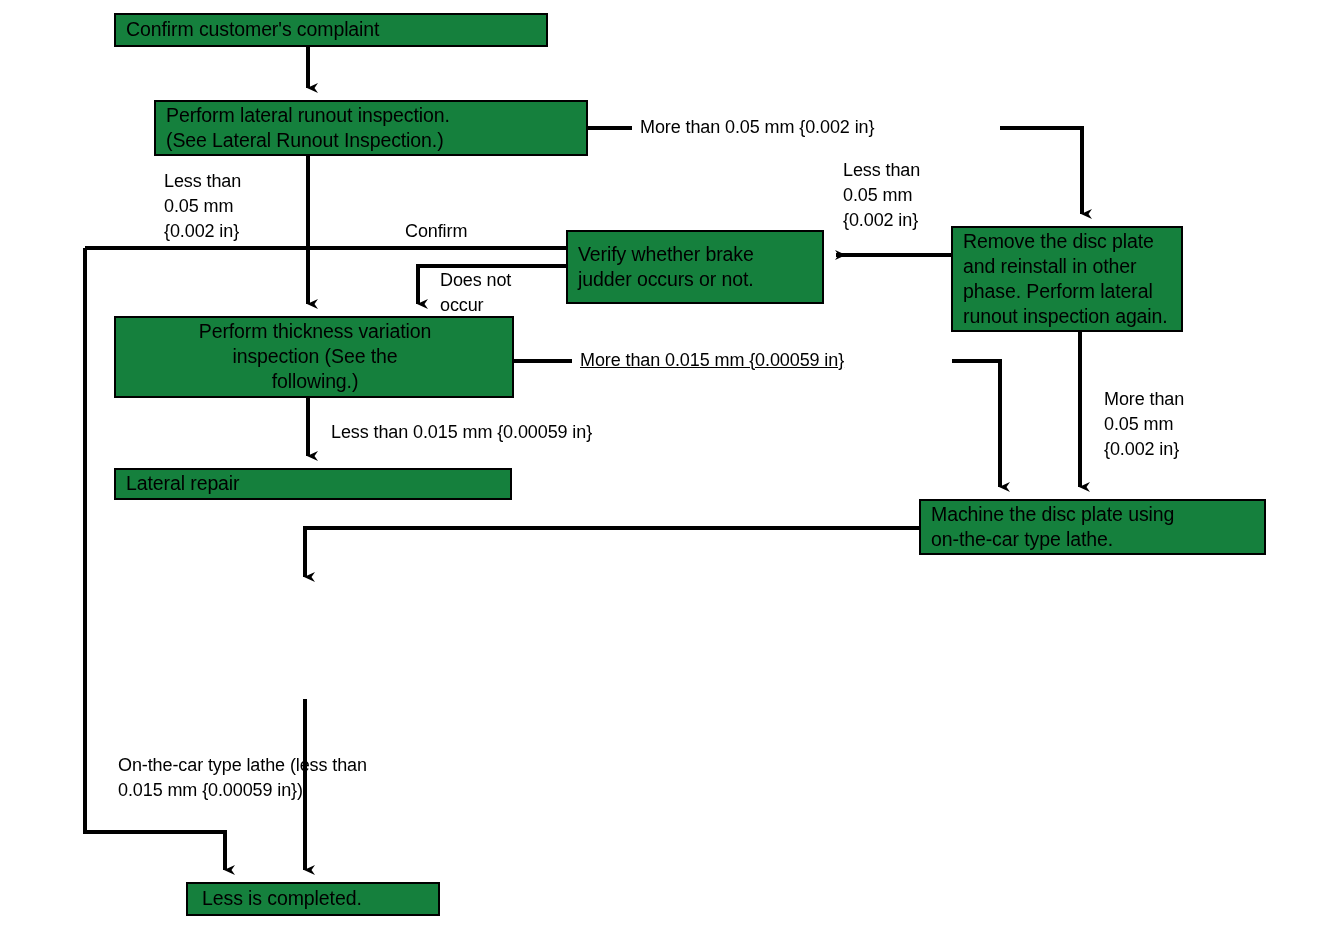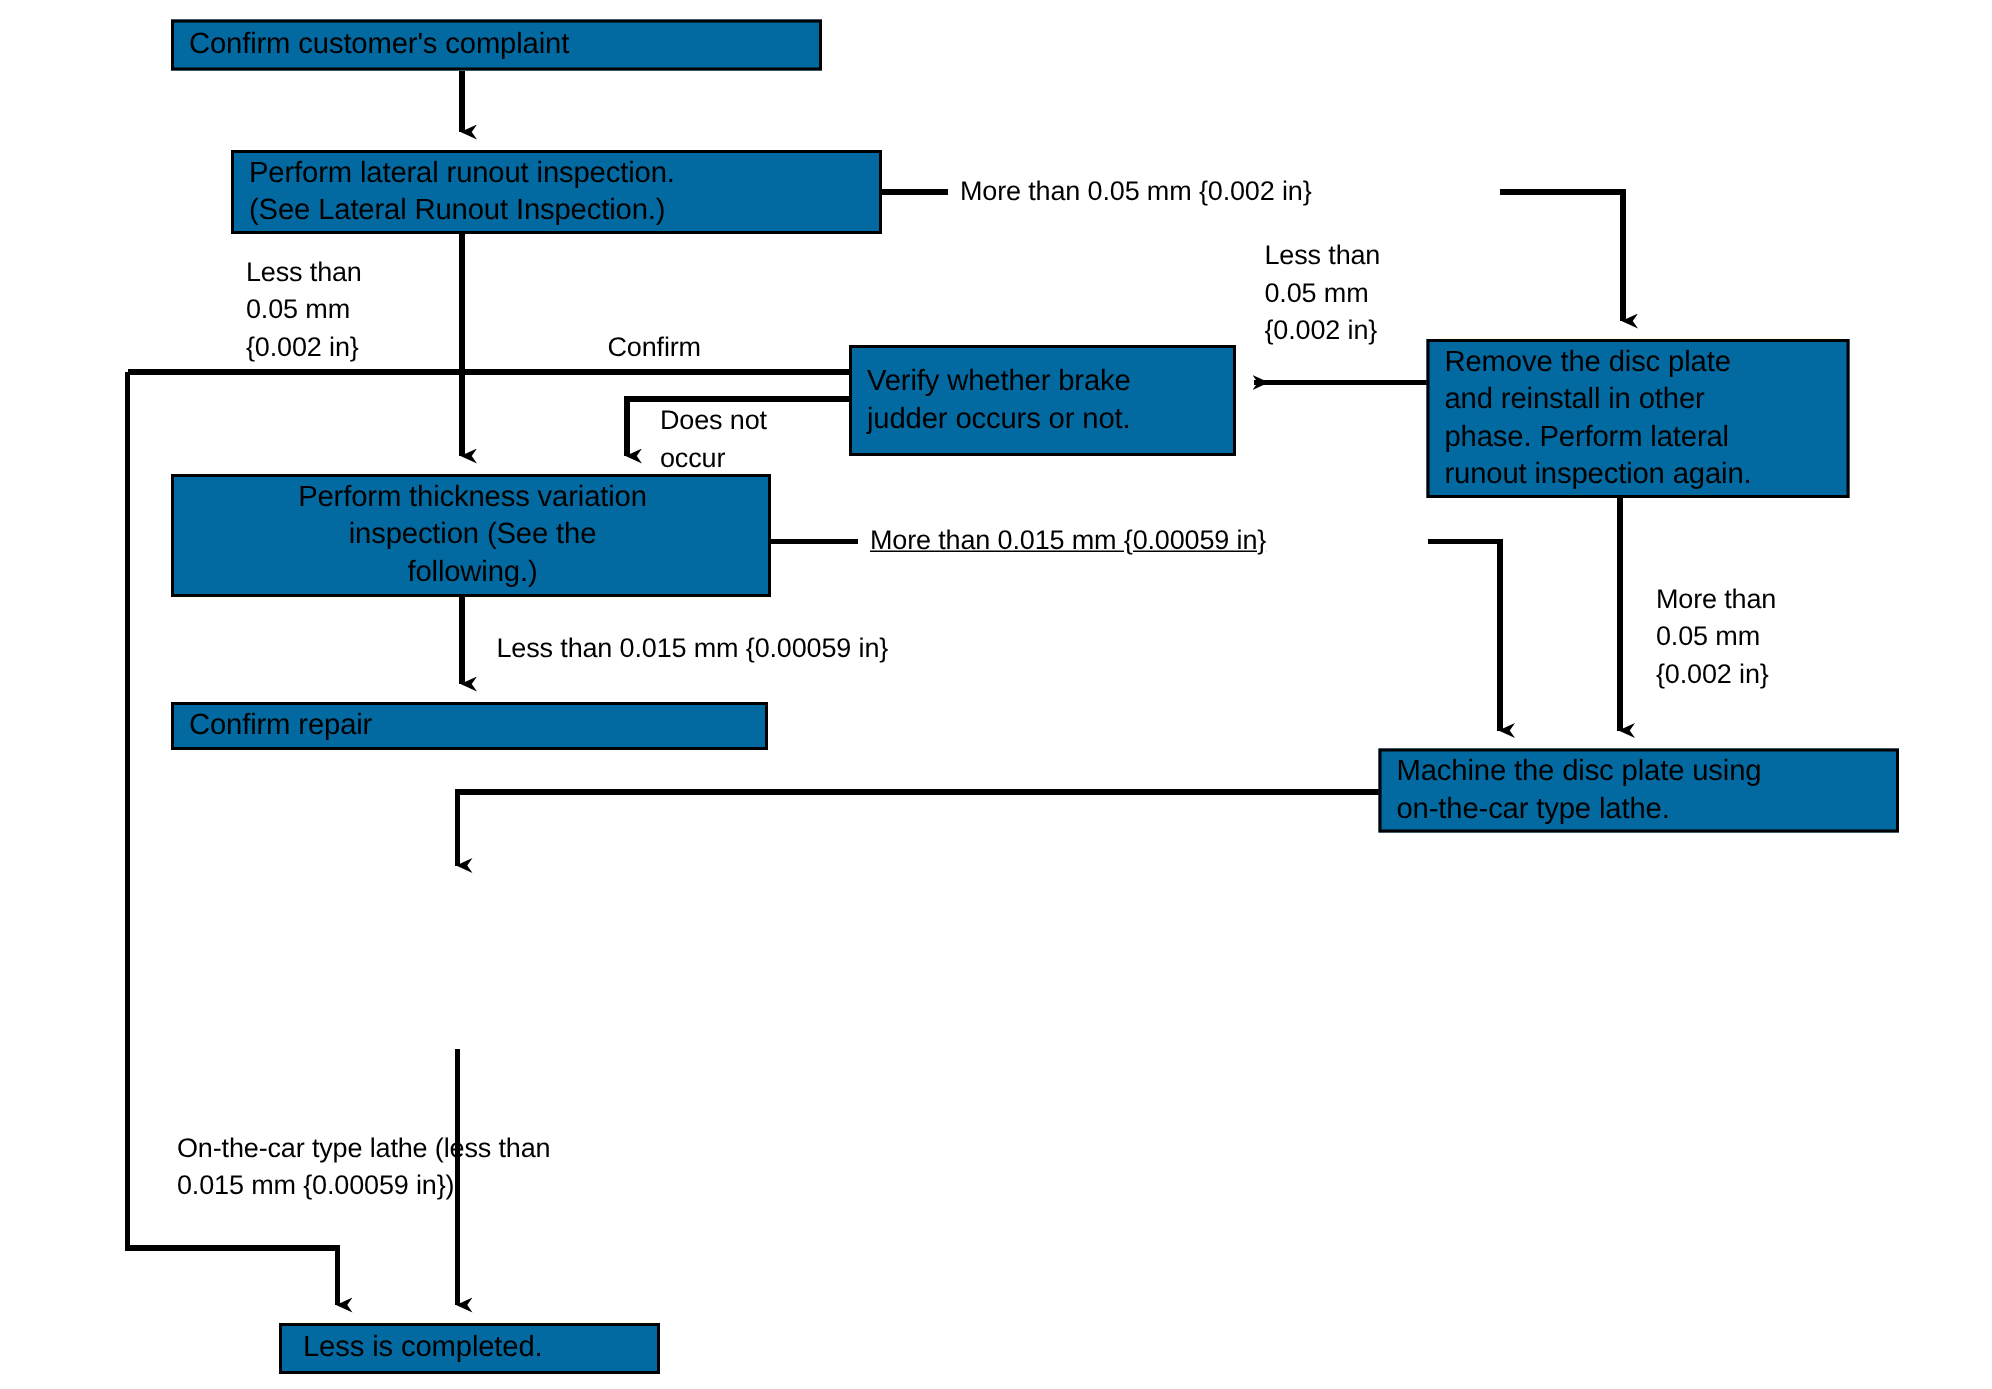--- a/index.html
+++ b/index.html
@@ -23,21 +23,21 @@
     left: 0;
     top: 0;
     width: 1328px;
     height: 926px;
     pointer-events: none;
   }
   .node {
     position: absolute;
     box-sizing: border-box;
     border: 2px solid #000000;
-    background: #0369a1;
+    background: #15803d;
     display: flex;
     flex-direction: column;
     justify-content: center;
     padding: 3px 8px 4px 10px;
     font-size: 19.5px;
     line-height: 25px;
     letter-spacing: -0.1px;
     white-space: pre-line;
     z-index: 2;
   }
@@ -105,35 +105,35 @@
   <div class="node" style="left:114px; top:100px; width:434px; height:56px;margin-left:40px;">
     <span>Perform lateral runout inspection.
 (See Lateral Runout Inspection.)</span>
   </div>
 
   <div class="node" style="left:566px; top:230px; width:258px; height:74px;">
     <span>Verify whether brake
 judder occurs or not.</span>
   </div>
 
-  <div class="node" style="left:951px; top:226px; width:282px; height:106px;">
+  <div class="node" style="left:951px; top:226px; width:232px; height:106px;">
     <span>Remove the disc plate
 and reinstall in other
 phase. Perform lateral
 runout inspection again.</span>
   </div>
 
   <div class="node" style="left:114px; top:316px; width:400px; height:82px;text-align:center;">
     <span>Perform thickness variation
 inspection (See the
 following.)</span>
   </div>
 
   <div class="node" style="left:114px; top:468px; width:398px; height:32px;">
-    <span>Confirm repair</span>
+    <span>Lateral repair</span>
   </div>
 
   <div class="node" style="left:919px; top:499px; width:347px; height:56px;">
     <span>Machine the disc plate using
 on-the-car type lathe.</span>
   </div>
 
 
   <div class="node" style="left:186px; top:882px; width:254px; height:34px; padding-left:14px;">
     <span>Less is completed.</span>

